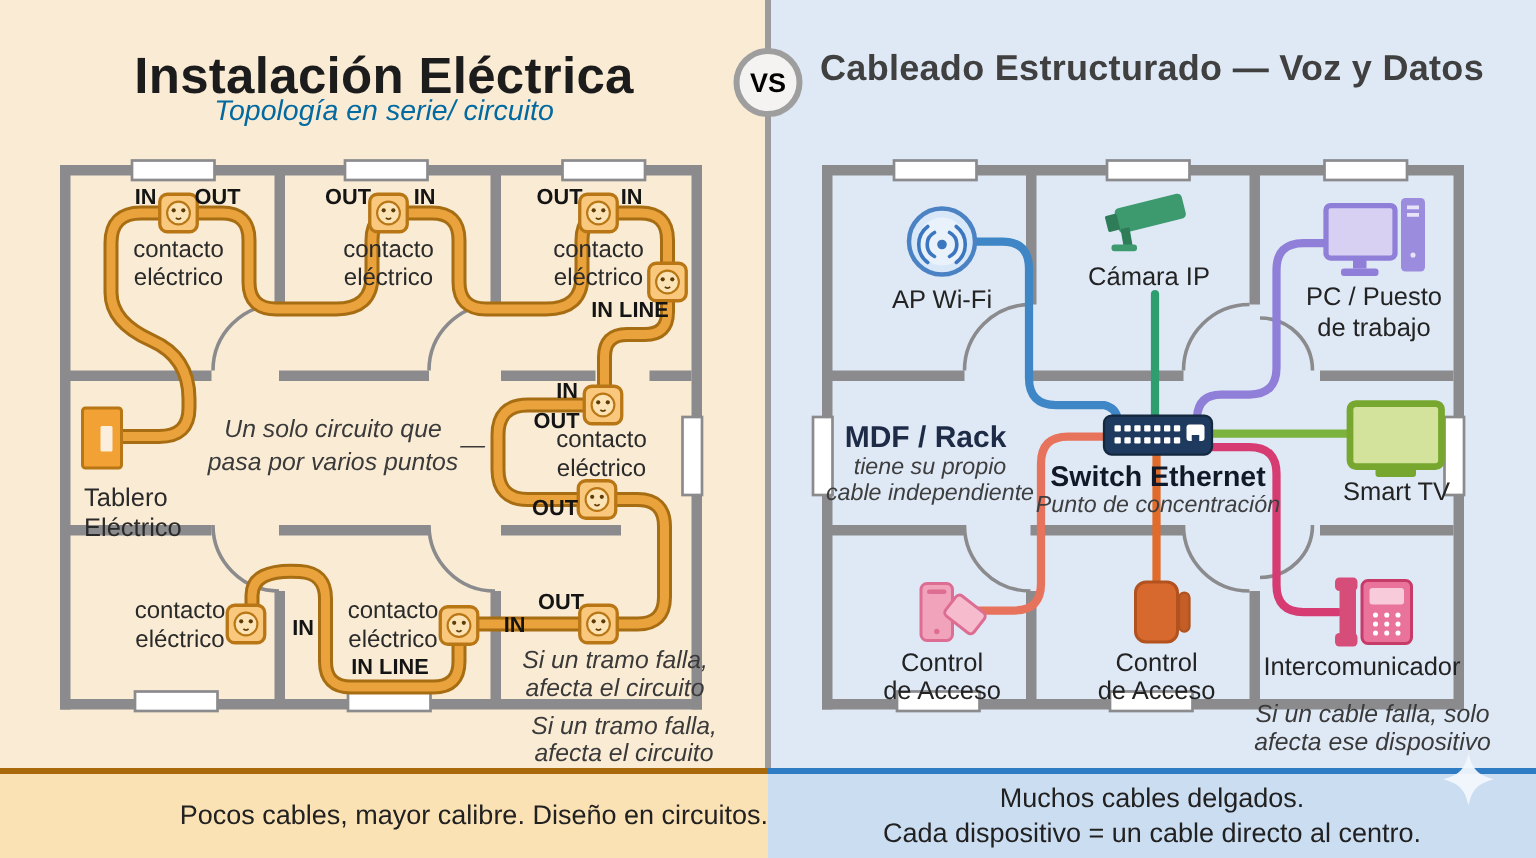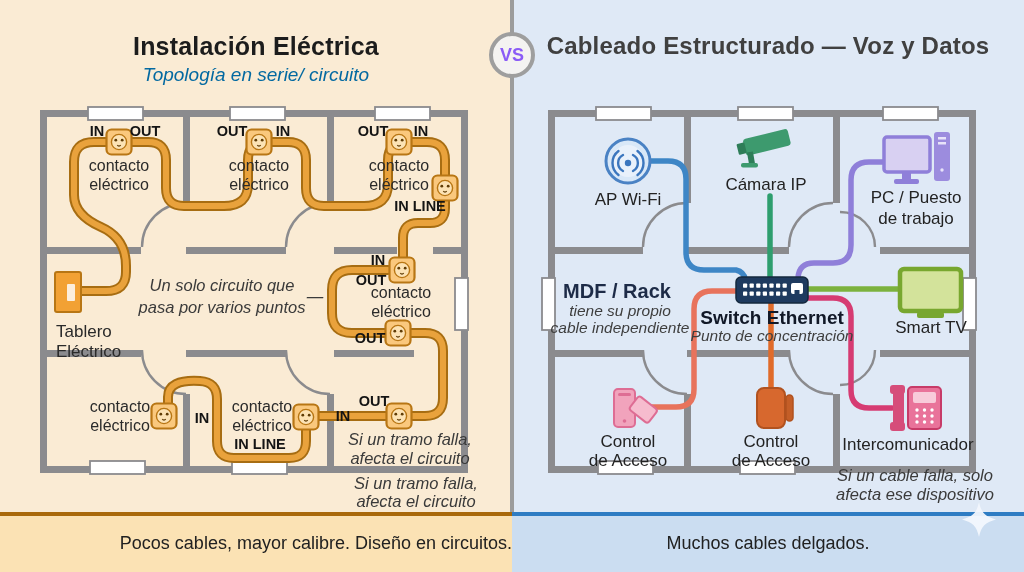--- a/index.html
+++ b/index.html
@@ -1,26 +1,26 @@
 <!DOCTYPE html>
 <html style="--c-bg_left: #faebd4; --c-bar_left: #fbe2b4; --c-accent_left: #a9690b; --c-cable_left: #e9a23c; --c-cable_left_dark: #a76d12; --c-bg_right: #dfe9f6; --c-bar_right: #cbddf1; --c-accent_right: #2e7cc3; --c-wall: #8b8b8e; --c-cable_blue: #3e86c6; --c-cable_green: #2e9e6e; --c-cable_purple: #8f7fd9; --c-cable_tv: #7cb23e; --c-cable_magenta: #d63b72; --c-cable_salmon: #e8735c; --c-cable_orange: #e06b2a; --c-switch_navy: #1e3a5f; --c-outlet_fill: #fac87d; --c-outlet_stroke: #b87614;"><head>
 <meta charset="utf-8">
 <style>
   html,body{margin:0;padding:0;}
   #stage{position:relative;width:1024px;height:572px;overflow:hidden;font-family:"Liberation Sans",sans-serif;background:#fff;}
   .panel{position:absolute;top:0;width:512px;height:512px;}
   #panel-left{left:0;background:var(--c-bg_left);}
   #panel-right{left:512px;background:var(--c-bg_right);}
-  .title{position:absolute;width:512px;text-align:center;font-weight:bold;font-size:25px;top:32px;color:#1c1c1c;letter-spacing:.2px;}
+  .title{position:absolute;width:512px;text-align:center;font-weight:bold;font-size:34px;top:32px;color:#1c1c1c;letter-spacing:.2px;}
   .subtitle{position:absolute;width:512px;text-align:center;font-style:italic;font-size:19px;top:64px;color:#0369a1;}
   #title-right{color:#404040;font-size:24px;}
   #divider{position:absolute;left:510px;top:0;width:4px;height:512px;background:#9c9c9c;}
   #vs-badge{position:absolute;left:489px;top:32px;width:46px;height:46px;border-radius:50%;
     background:#f4f3f1;border:4px solid #9e9e9e;box-sizing:border-box;display:flex;align-items:center;justify-content:center;
-    font-weight:bold;font-size:18px;color:#8b5cf6;z-index:5;}
+    font-weight:bold;font-size:18px;color:#000000;z-index:5;}
   .bar{position:absolute;top:512px;width:512px;height:60px;box-sizing:border-box;display:flex;flex-direction:column;align-items:center;justify-content:center;font-size:18px;color:#212121;line-height:1.3;}
   #bar-left{left:0;background:var(--c-bar_left);border-top:4px solid var(--c-accent_left);align-items:flex-end;}
   #bar-right{left:512px;background:var(--c-bar_right);border-top:4px solid var(--c-accent_right);}
   svg{position:absolute;top:0;}
   #svg-left{left:0;}
   #svg-right{left:512px;}
   .wall{fill:var(--c-wall);}
   .arc{fill:none;stroke:var(--c-wall);stroke-width:2.4;}
   .win{fill:#ffffff;stroke:var(--c-wall);stroke-width:1.8;}
   .cable-u{fill:none;stroke:var(--c-cable_left_dark);stroke-width:10;stroke-linecap:round;stroke-linejoin:round;}
@@ -329,19 +329,20 @@
   </svg>
 
   <div id="divider"></div>
   <div id="vs-badge">VS</div>
 
   <div class="bar" id="bar-left">
     <span>Pocos cables, mayor calibre. Diseño en circuitos.</span>
   </div>
   <div class="bar" id="bar-right">
     <span>Muchos cables delgados.</span>
+    <span>Cada dispositivo = un cable directo al centro.</span>
   </div>
 
   <svg id="sparkle" width="40" height="40" viewBox="0 0 40 40">
     <path d="M 20,2 C 22.5,13 26,16.5 37,19.5 C 26,22.5 22.5,26 20,37 C 17.5,26 14,22.5 3,19.5 C 14,16.5 17.5,13 20,2 Z" fill="#f2f7fd" opacity="0.95"></path>
   </svg>
 
 </div>
 
 </body></html>

